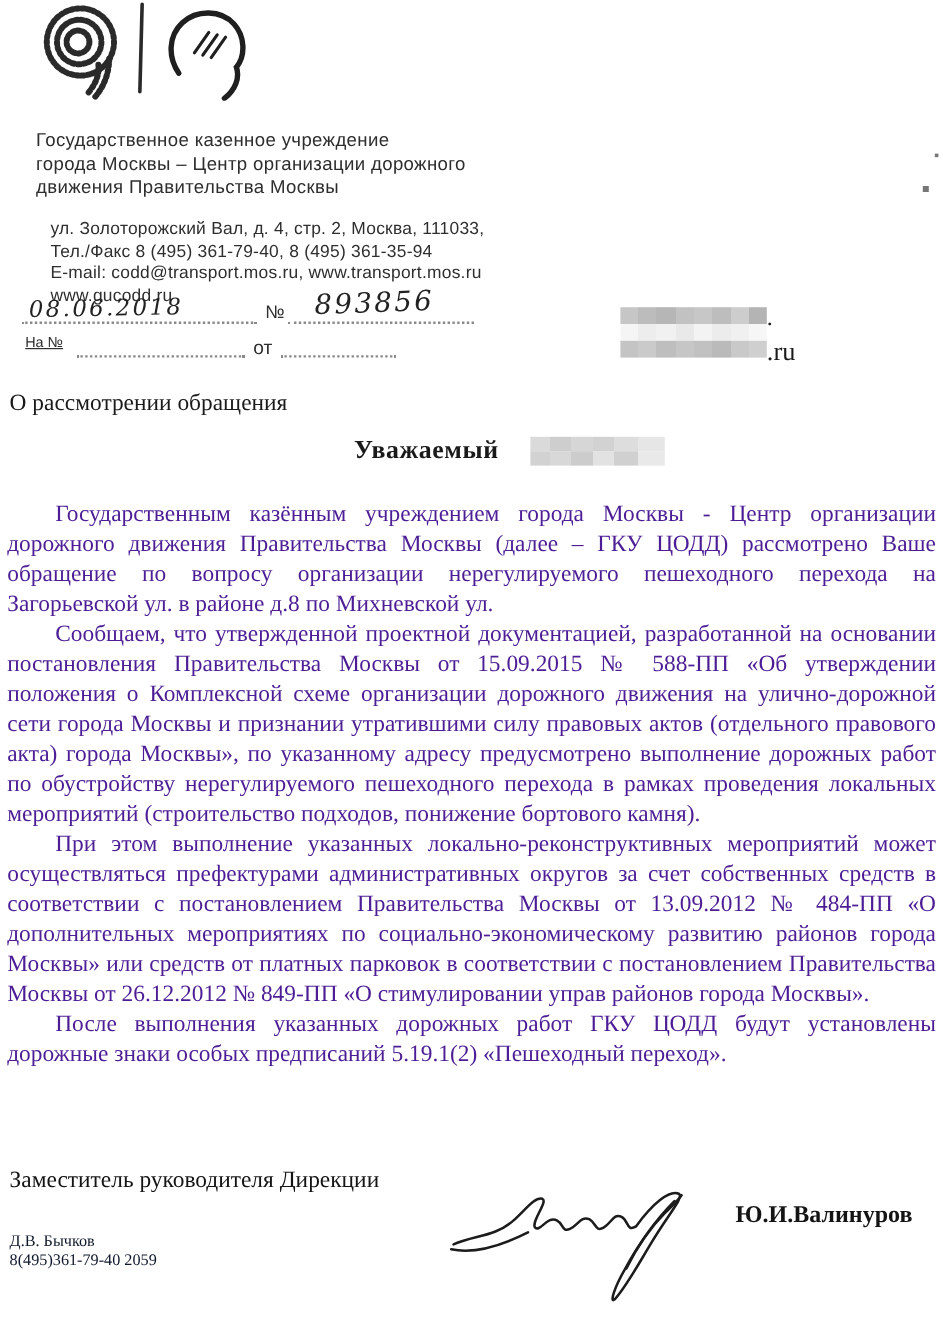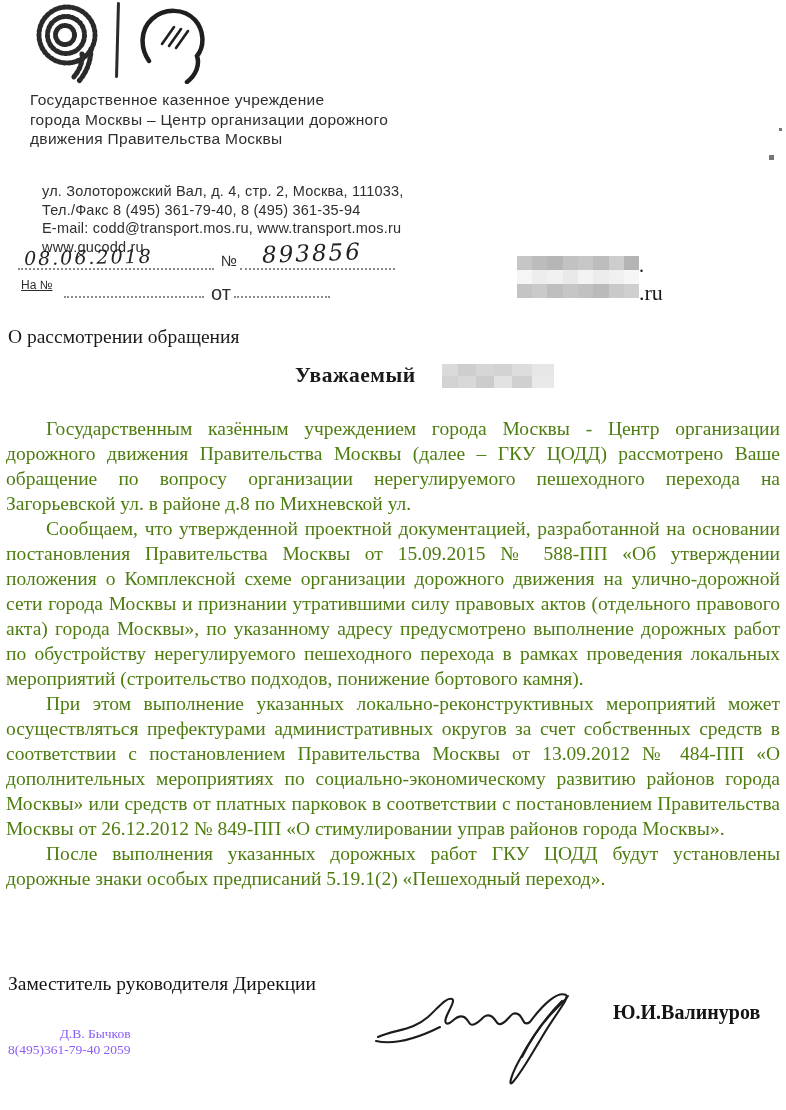--- a/index.html
+++ b/index.html
@@ -17,21 +17,21 @@
   
   .logos { position: absolute; left: 25px; top: 2px; width: 190px; height: 82px; }
   .logo-left { position: absolute; left: 0; top: 0; }
   .logo-divider {
     position: absolute; left: 91px; top: 0; width: 2.5px; height: 76px;
     background: #2a2a2a; border-radius: 2px; transform: rotate(1.5deg);
   }
   .logo-right { position: absolute; left: 107px; top: 2px; }
 
   .org-name {
-    position: absolute; left: 30px; top: 90px; width: 420px;
+    position: absolute; left: 30px; top: 108px; width: 420px;
     font-family: "Liberation Sans", sans-serif;
     font-size: 15.5px; line-height: 19.5px; color: #2e2e2e;
     letter-spacing: 0.3px;
   }
   .address {
     position: absolute; left: 30px; top: 182px; width: 450px;
     font-family: "Liberation Sans", sans-serif;
     font-size: 14.5px; line-height: 18.5px; color: #2e2e2e;
     letter-spacing: 0.2px;
     margin-left: 12px;
@@ -46,21 +46,21 @@
   }
   .hw-date { position: absolute; left: 24px; top: 2px; font-size: 19px; transform: rotate(-1deg); }
   .hw-num  { position: absolute; left: 262px; top: -4px; font-size: 23px; transform: rotate(-2deg); }
   .dotline { position: absolute; height: 0; border-bottom: 2px dotted #8a8a8a; }
   .dl-date { left: 18px;  top: 24px; width: 196px; }
   .dl-num  { left: 240px; top: 24px; width: 155px; }
   .dl-na   { left: 64px;  top: 52px; width: 140px; }
   .dl-ot   { left: 234px; top: 52px; width: 96px; }
   .lbl-no  { position: absolute; left: 221px; top: 8px;  font-size: 15px; }
   .lbl-na  { position: absolute; left: 21px;  top: 34px; font-size: 12px; text-decoration: underline; }
-  .lbl-ot  { position: absolute; left: 211px; top: 38px; font-size: 20px; }
+  .lbl-ot  { position: absolute; left: 211px; top: 38px; font-size: 16px; }
 
   
   .recipient { position: absolute; left: 517px; top: 256px; }
   .px-row { display: flex; align-items: flex-end; height: 14px; }
   .px { width: 122px; height: 14px; }
   .px.p1 { background: linear-gradient(90deg,#c6c6c6 0 15px,#bcbcbc 0 30px,#b6b6b6 0 46px,#c2c2c2 0 61px,#c7c7c7 0 76px,#bdbdbd 0 92px,#cdcdcd 0 107px,#b4b4b4 0 122px); }
   .px.p2 { background: linear-gradient(90deg,#f5f5f5 0 15px,#ededed 0 30px,#f1f1f1 0 46px,#e9e9e9 0 61px,#f3f3f3 0 76px,#ececec 0 92px,#f0f0f0 0 107px,#f6f6f6 0 122px); }
   .px.p3 { background: linear-gradient(90deg,#c4c4c4 0 15px,#cacaca 0 30px,#bebebe 0 46px,#c6c6c6 0 61px,#c1c1c1 0 76px,#bababa 0 92px,#c9c9c9 0 107px,#cfcfcf 0 122px); }
   .sfx { font-family: "Liberation Serif", serif; font-size: 20px; line-height: 12px; transform: translateY(1px); }
   .sfx.big { font-size: 22px; }
@@ -79,39 +79,39 @@
       linear-gradient(90deg,#d2d2d2 0 16px,#d8d8d8 0 34px,#cccccc 0 52px,#e2e2e2 0 70px,#d0d0d0 0 90px,#e9e9e9 0 112px);
     background-size: 112px 12px, 112px 12px;
     background-position: 0 0, 0 12px;
     background-repeat: no-repeat;
   }
 
   
   .body-text {
     position: absolute; left: 6px; top: 416px; width: 774px;
     font-size: 19.5px; line-height: 25px;
-    text-align: justify; color: #4d7c0f;
+    text-align: justify; color: #4c1d95;
   }
   .body-text p { text-indent: 40px; }
 
   
   .sig-position {
     position: absolute; left: 8px; top: 971px; width: 380px;
     font-size: 19.5px; font-weight: normal; line-height: 26.5px; color: #141414;
   }
   .sig-svg { position: absolute; left: 372px; top: 975px; }
   .sig-name {
     position: absolute; left: 613px; top: 1001px;
     font-size: 20px; font-weight: bold; color: #141414;
   }
 
   
   .footer {
     position: absolute; left: 8px; top: 1026px;
-    font-size: 13.5px; line-height: 15.5px; color: #8b5cf6; text-align: right;
+    font-size: 13.5px; line-height: 15.5px; color: #0f172a;
   }
 
   
   .speck { position: absolute; background: #777; }
   .speck.s1 { left: 779px; top: 128px; width: 3px; height: 3px; }
   .speck.s2 { left: 769px; top: 155px; width: 5px; height: 5px; }
 </style>
 </head>
 <body>
 

